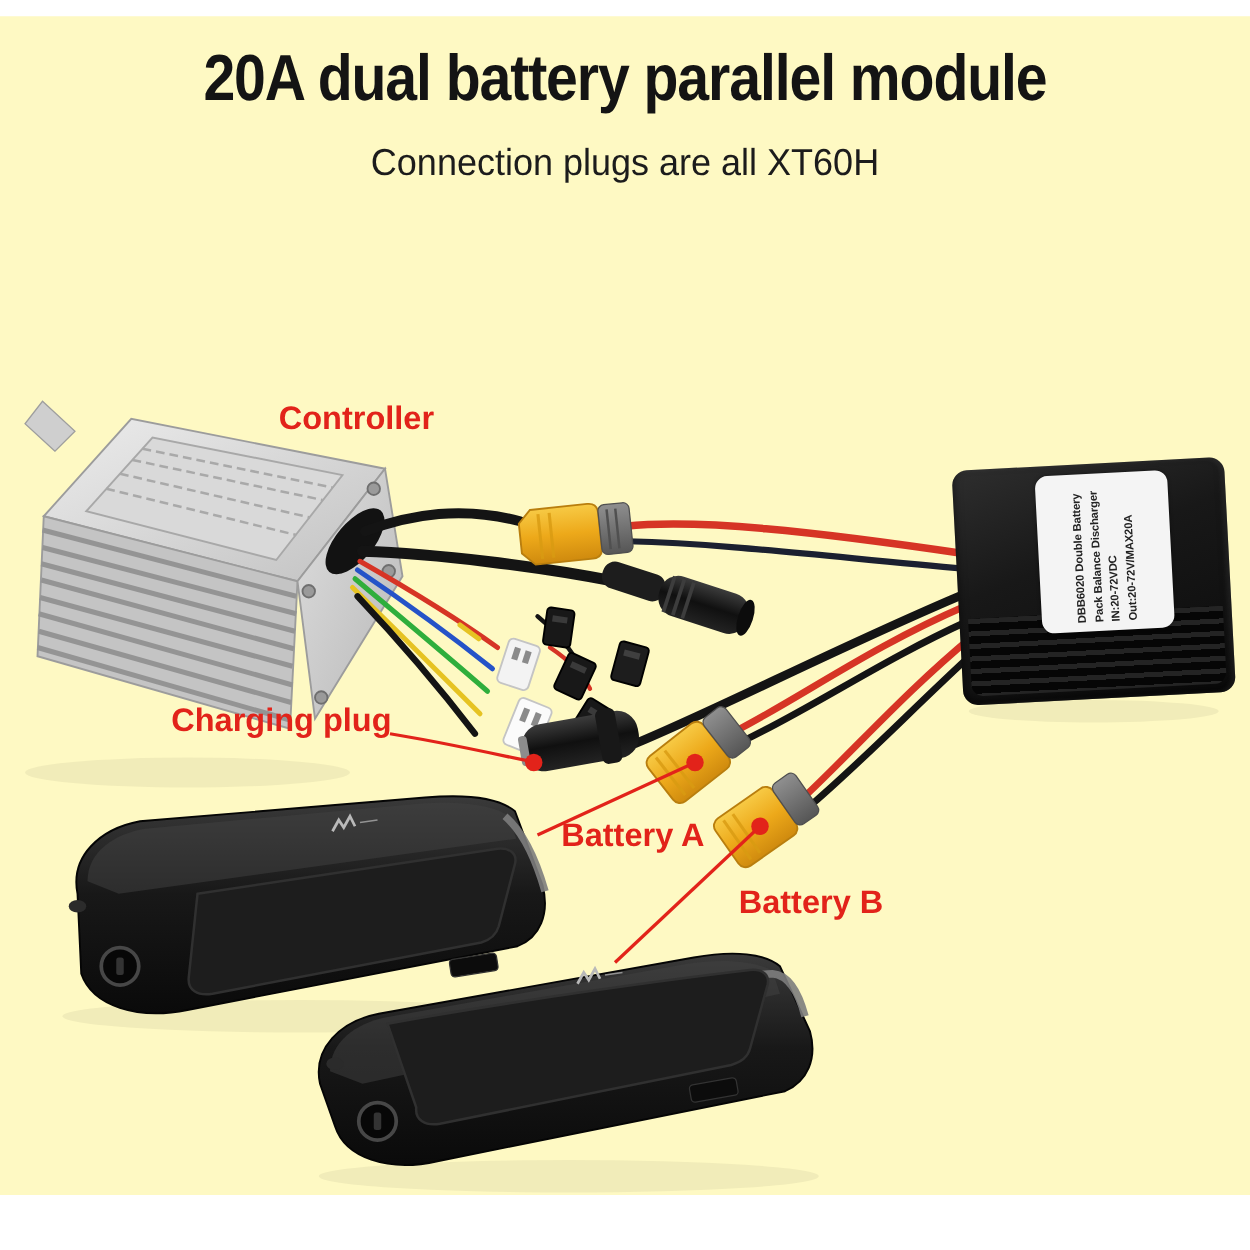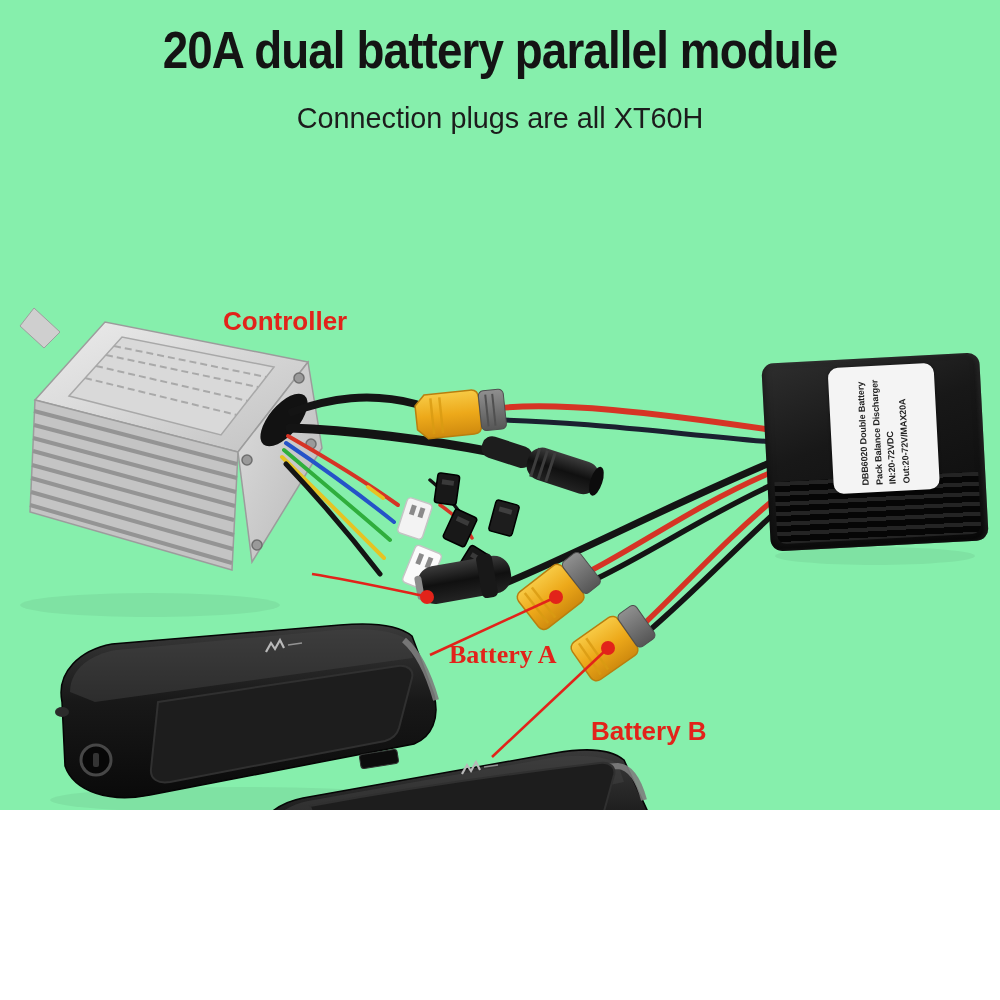--- a/index.html
+++ b/index.html
@@ -1,17 +1,17 @@
 <!DOCTYPE html>
 <html style="--annotation-red: #e2231a; --title-black: #141414; --xt60-yellow: #eda91a; --wire-red: #d63425; --wire-black: #141414;"><head>
 <meta charset="utf-8">
 <style>
   html,body{margin:0;padding:0;background:#ffffff;}
   body{font-family:"Liberation Sans",sans-serif;}
-  .canvas{position:relative;width:1000px;height:810px;background:#86efac;overflow:hidden;margin:0 auto;}
+  .canvas{position:relative;width:1000px;height:943px;background:#fef9c3;overflow:hidden;margin:13px auto;}
 
   
   .title{
     position:absolute;top:20px;left:0;width:1000px;text-align:center;
     font-size:52px;font-weight:700;letter-spacing:-1px;color:var(--title-black,#141414);
     transform:scaleX(.88);transform-origin:center;white-space:nowrap;
   }
   .subtitle{
     position:absolute;top:101px;left:0;width:1000px;text-align:center;
     font-size:30px;font-weight:400;color:#1c1c1c;transform:scaleX(.96);transform-origin:center;
@@ -44,22 +44,22 @@
     letter-spacing:-.1px;white-space:nowrap;
   }
 
   
   .red-label{
     position:absolute;z-index:4;color:var(--annotation-red,#e2231a);
     font-size:26px;font-weight:700;white-space:nowrap;letter-spacing:0;
   }
   .lbl-controller{left:223px;top:306px;}
   .lbl-charging{left:137px;top:548px;}
-  .lbl-battery-a{left:449px;top:640px;font-family:Liberation Serif, serif;}
-  .lbl-battery-b{left:591px;top:716px;}
+  .lbl-battery-a{left:449px;top:640px;}
+  .lbl-battery-b{left:591px;top:693px;}
 
   .leader{stroke:var(--annotation-red,#e2231a);stroke-width:2.6;fill:none;}
   .dot{fill:var(--annotation-red,#e2231a);}
 </style>
 </head>
 <body>
 
 <div class="canvas">
 
   <div class="title" data-bind="header.title">20A dual battery parallel module</div>
@@ -276,16 +276,17 @@
   <svg class="annot" width="1000" height="1000" viewBox="0 0 1000 1000">
     <path class="leader" d="M312,574 C350,580 395,590 424,596"></path>
     <circle class="dot" cx="427" cy="597" r="7"></circle>
     <line class="leader" x1="556" y1="597" x2="430" y2="655"></line>
     <circle class="dot" cx="556" cy="597" r="7"></circle>
     <line class="leader" x1="608" y1="648" x2="492" y2="757"></line>
     <circle class="dot" cx="608" cy="648" r="7"></circle>
   </svg>
 
   <div class="red-label lbl-controller" data-bind="annotations.controller_label">Controller</div>
+  <div class="red-label lbl-charging" data-bind="annotations.charging_plug_label">Charging plug</div>
   <div class="red-label lbl-battery-a" data-bind="annotations.battery_a_label">Battery A</div>
   <div class="red-label lbl-battery-b" data-bind="annotations.battery_b_label">Battery B</div>
 
 </div>
 
 </body></html>

